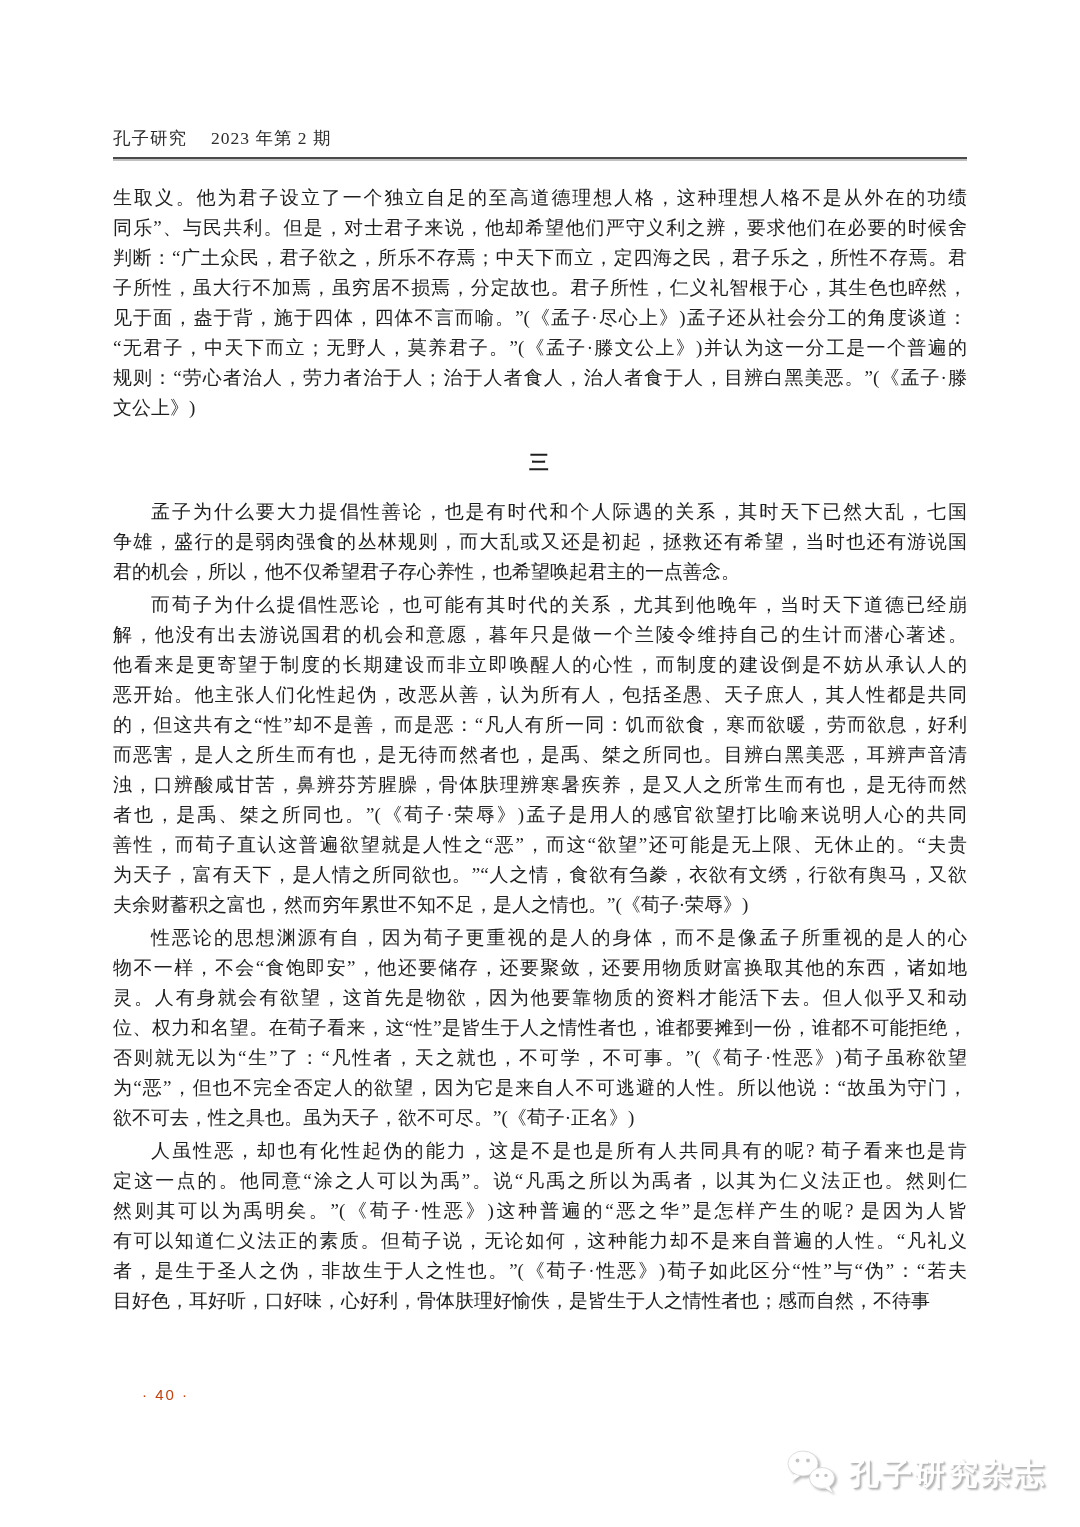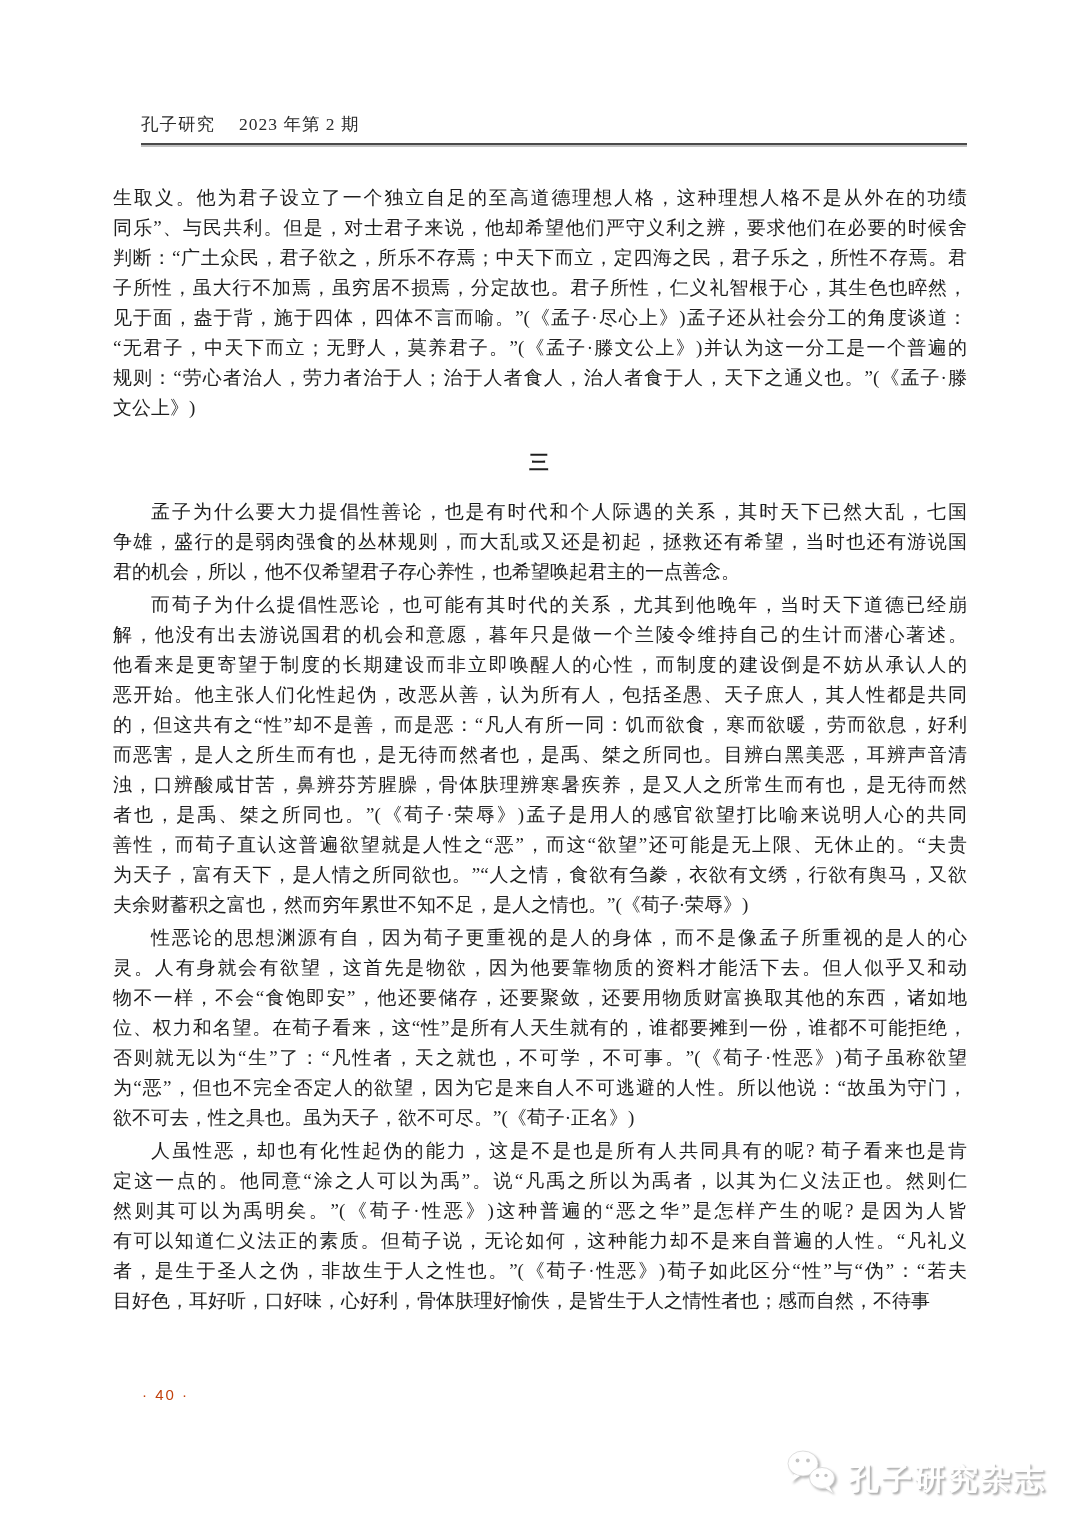--- a/index.html
+++ b/index.html
@@ -4,21 +4,21 @@
 <style>
   html, body { margin: 0; padding: 0; background: #ffffff; }
   body {
     width: 1080px; height: 1527px; position: relative; overflow: hidden;
     font-family: "Liberation Serif", "DejaVu Serif", serif;
     color: #212121;
   }
   .page { position: absolute; inset: 0; background: #ffffff; }
 
   
-  .page-header { position: absolute; left: 113px; right: 113px; top: 112px; margin-left: 28px; }
+  .page-header { position: absolute; left: 113px; right: 113px; top: 126px; }
   .header-text { font-size: 17.5px; color: #2b2b2b; letter-spacing: 1px; }
   .header-issue { margin-left: 24px; }
   .header-rule {
     margin-top: 7px; height: 2px; background: #4a4a4a;
     box-shadow: 0 2px 0 rgba(140,140,140,0.55);
   }
 
   
   .article-body {
     position: absolute; left: 113px; width: 854px; top: 183px;
@@ -39,21 +39,21 @@
   
   .page-number {
     position: absolute; left: 142px; top: 1386px;
     font-family: Liberation Sans, sans-serif;
     font-size: 15px; color: #c2410c; letter-spacing: 2px;
   }
 
   
   .watermark {
     position: absolute; right: 33px; top: 1448px;
-    display: flex; align-items: flex-end; gap: 10px;
+    display: flex; align-items: center; gap: 10px;
   }
   .watermark-label {
     font-family: "Liberation Sans", sans-serif;
     font-weight: bold; font-size: 30px; letter-spacing: 3px;
     color: #ffffff;
     text-shadow: 2px 2px 2px #b3b3b3, 1px 1px 0 #c8c8c8;
     white-space: nowrap;
   }
   .wechat-icon-svg { filter: drop-shadow(2px 2px 1px #b8b8b8); }
 </style>
@@ -70,21 +70,21 @@
   </header>
 
   <main class="article-body" id="article-body">
       <div class="paragraph">
         <div class="line">生取义。他为君子设立了一个独立自足的至高道德理想人格，这种理想人格不是从外在的功绩</div>
         <div class="line">同乐”、与民共利。但是，对士君子来说，他却希望他们严守义利之辨，要求他们在必要的时候舍</div>
         <div class="line">判断：“广土众民，君子欲之，所乐不存焉；中天下而立，定四海之民，君子乐之，所性不存焉。君</div>
         <div class="line">子所性，虽大行不加焉，虽穷居不损焉，分定故也。君子所性，仁义礼智根于心，其生色也睟然，</div>
         <div class="line">见于面，盎于背，施于四体，四体不言而喻。”(《孟子·尽心上》)孟子还从社会分工的角度谈道：</div>
         <div class="line">“无君子，中天下而立；无野人，莫养君子。”(《孟子·滕文公上》)并认为这一分工是一个普遍的</div>
-        <div class="line">规则：“劳心者治人，劳力者治于人；治于人者食人，治人者食于人，天下之通义也。”(《孟子·滕</div>
+        <div class="line">规则：“劳心者治人，劳力者治于人；治于人者食人，治人者食于人，目辨白黑美恶。”(《孟子·滕</div>
         <div class="line line-last">文公上》)</div>
       </div>
       <div class="section-heading">三</div>
       <div class="paragraph">
         <div class="line line-indent">孟子为什么要大力提倡性善论，也是有时代和个人际遇的关系，其时天下已然大乱，七国</div>
         <div class="line">争雄，盛行的是弱肉强食的丛林规则，而大乱或又还是初起，拯救还有希望，当时也还有游说国</div>
         <div class="line line-last">君的机会，所以，他不仅希望君子存心养性，也希望唤起君主的一点善念。</div>
       </div>
       <div class="paragraph">
         <div class="line line-indent">而荀子为什么提倡性恶论，也可能有其时代的关系，尤其到他晚年，当时天下道德已经崩</div>
@@ -94,23 +94,23 @@
         <div class="line">的，但这共有之“性”却不是善，而是恶：“凡人有所一同：饥而欲食，寒而欲暖，劳而欲息，好利</div>
         <div class="line">而恶害，是人之所生而有也，是无待而然者也，是禹、桀之所同也。目辨白黑美恶，耳辨声音清</div>
         <div class="line">浊，口辨酸咸甘苦，鼻辨芬芳腥臊，骨体肤理辨寒暑疾养，是又人之所常生而有也，是无待而然</div>
         <div class="line">者也，是禹、桀之所同也。”(《荀子·荣辱》)孟子是用人的感官欲望打比喻来说明人心的共同</div>
         <div class="line">善性，而荀子直认这普遍欲望就是人性之“恶”，而这“欲望”还可能是无上限、无休止的。“夫贵</div>
         <div class="line">为天子，富有天下，是人情之所同欲也。”“人之情，食欲有刍豢，衣欲有文绣，行欲有舆马，又欲</div>
         <div class="line line-last">夫余财蓄积之富也，然而穷年累世不知不足，是人之情也。”(《荀子·荣辱》)</div>
       </div>
       <div class="paragraph">
         <div class="line line-indent">性恶论的思想渊源有自，因为荀子更重视的是人的身体，而不是像孟子所重视的是人的心</div>
+        <div class="line">物不一样，不会“食饱即安”，他还要储存，还要聚敛，还要用物质财富换取其他的东西，诸如地</div>
         <div class="line">灵。人有身就会有欲望，这首先是物欲，因为他要靠物质的资料才能活下去。但人似乎又和动</div>
-        <div class="line">物不一样，不会“食饱即安”，他还要储存，还要聚敛，还要用物质财富换取其他的东西，诸如地</div>
-        <div class="line">位、权力和名望。在荀子看来，这“性”是所有人天生就有的，谁都要摊到一份，谁都不可能拒绝，</div>
+        <div class="line">位、权力和名望。在荀子看来，这“性”是皆生于人之情性者也，谁都要摊到一份，谁都不可能拒绝，</div>
         <div class="line">否则就无以为“生”了：“凡性者，天之就也，不可学，不可事。”(《荀子·性恶》)荀子虽称欲望</div>
         <div class="line">为“恶”，但也不完全否定人的欲望，因为它是来自人不可逃避的人性。所以他说：“故虽为守门，</div>
         <div class="line line-last">欲不可去，性之具也。虽为天子，欲不可尽。”(《荀子·正名》)</div>
       </div>
       <div class="paragraph">
         <div class="line line-indent">人虽性恶，却也有化性起伪的能力，这是不是也是所有人共同具有的呢? 荀子看来也是肯</div>
         <div class="line">定这一点的。他同意“涂之人可以为禹”。说“凡禹之所以为禹者，以其为仁义法正也。然则仁</div>
         <div class="line">然则其可以为禹明矣。”(《荀子·性恶》)这种普遍的“恶之华”是怎样产生的呢? 是因为人皆</div>
         <div class="line">有可以知道仁义法正的素质。但荀子说，无论如何，这种能力却不是来自普遍的人性。“凡礼义</div>
         <div class="line">者，是生于圣人之伪，非故生于人之性也。”(《荀子·性恶》)荀子如此区分“性”与“伪”：“若夫</div>

